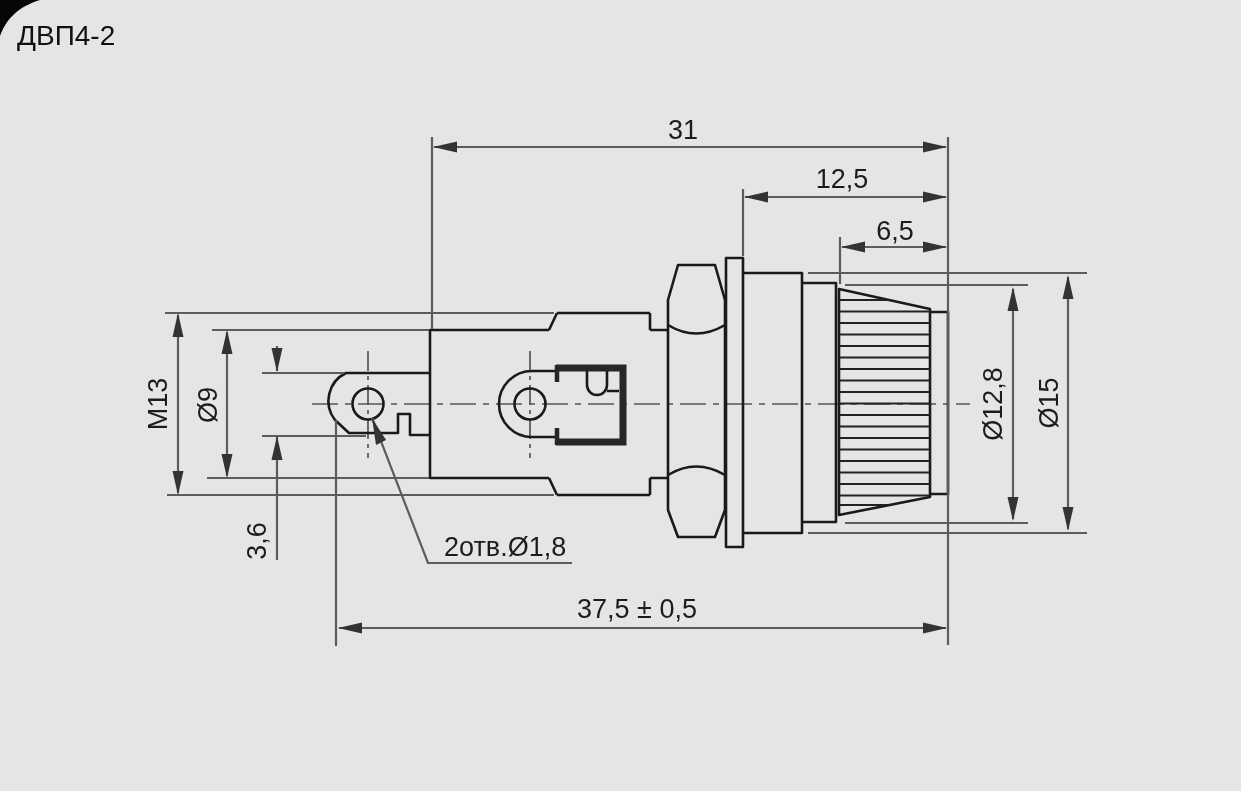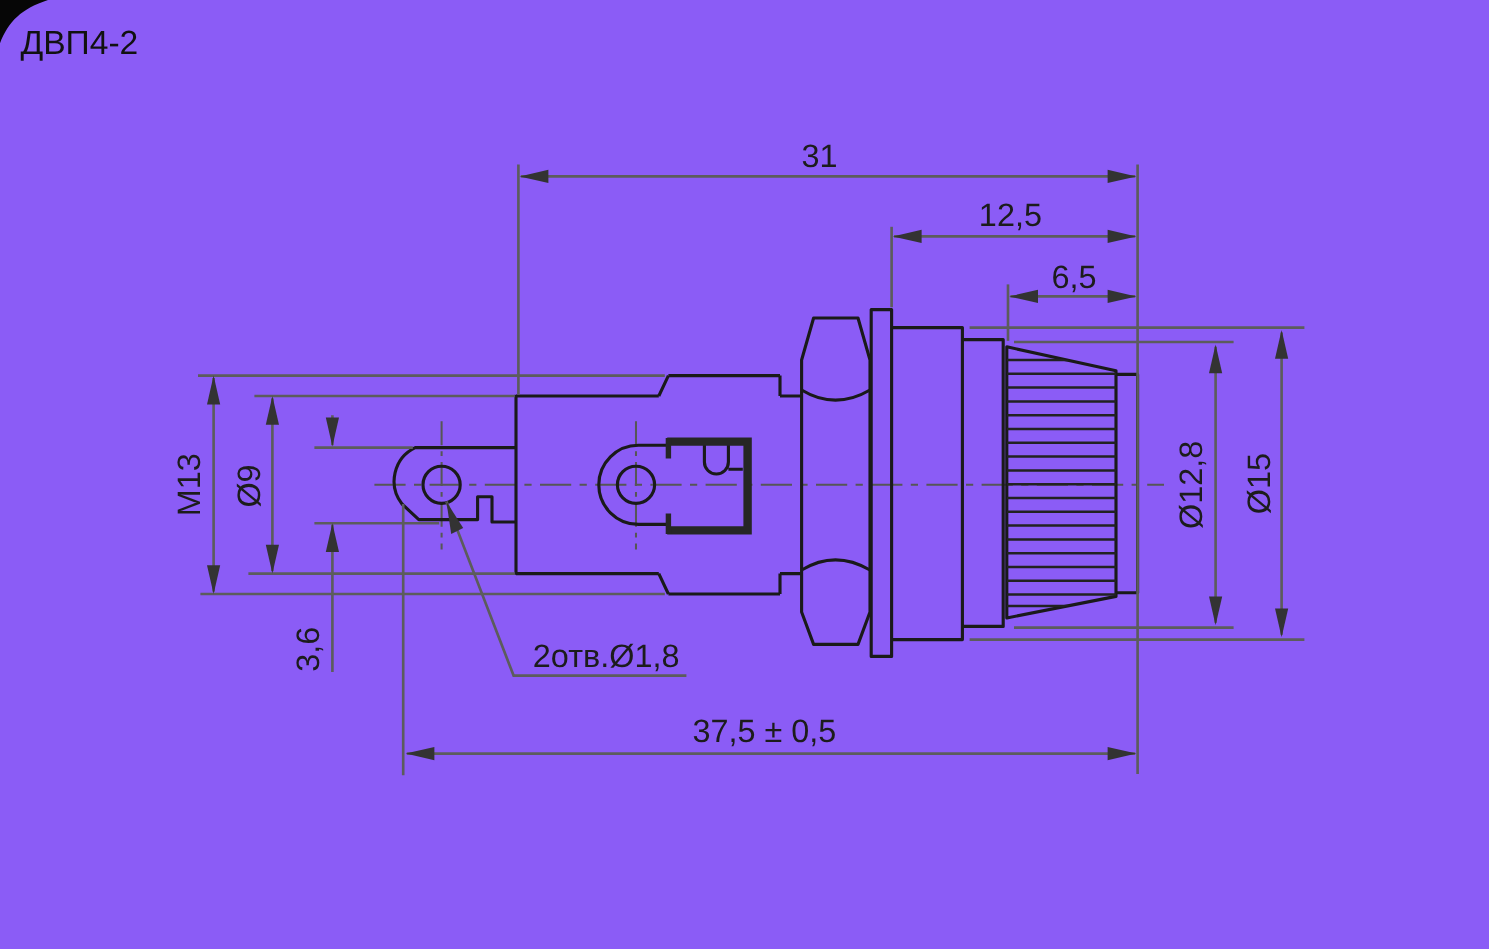--- a/index.html
+++ b/index.html
@@ -1,19 +1,19 @@
 <!DOCTYPE html>
 <html><head>
 <meta charset="utf-8">
 <style>
   html, body { margin: 0; padding: 0; background: #ffffff; }
   .sheet {
     position: relative;
     width: 1241px; height: 791px;
-    background: #8b5cf6;
+    background: #e5e5e5;
     font-family: "Liberation Sans", sans-serif;
     overflow: hidden;
   }
   .sheet svg { display: block; }
   
   .obj   { stroke: #1a1a1a; stroke-width: 2.6; fill: none; stroke-linejoin: round; }
   .obj-thick { stroke: #262626; stroke-width: 7; fill: none; stroke-linejoin: miter; }
   .obj-mid   { stroke: #262626; stroke-width: 4.5; fill: none; }
   .knurl { stroke: #222222; stroke-width: 2.1; fill: none; }
   

